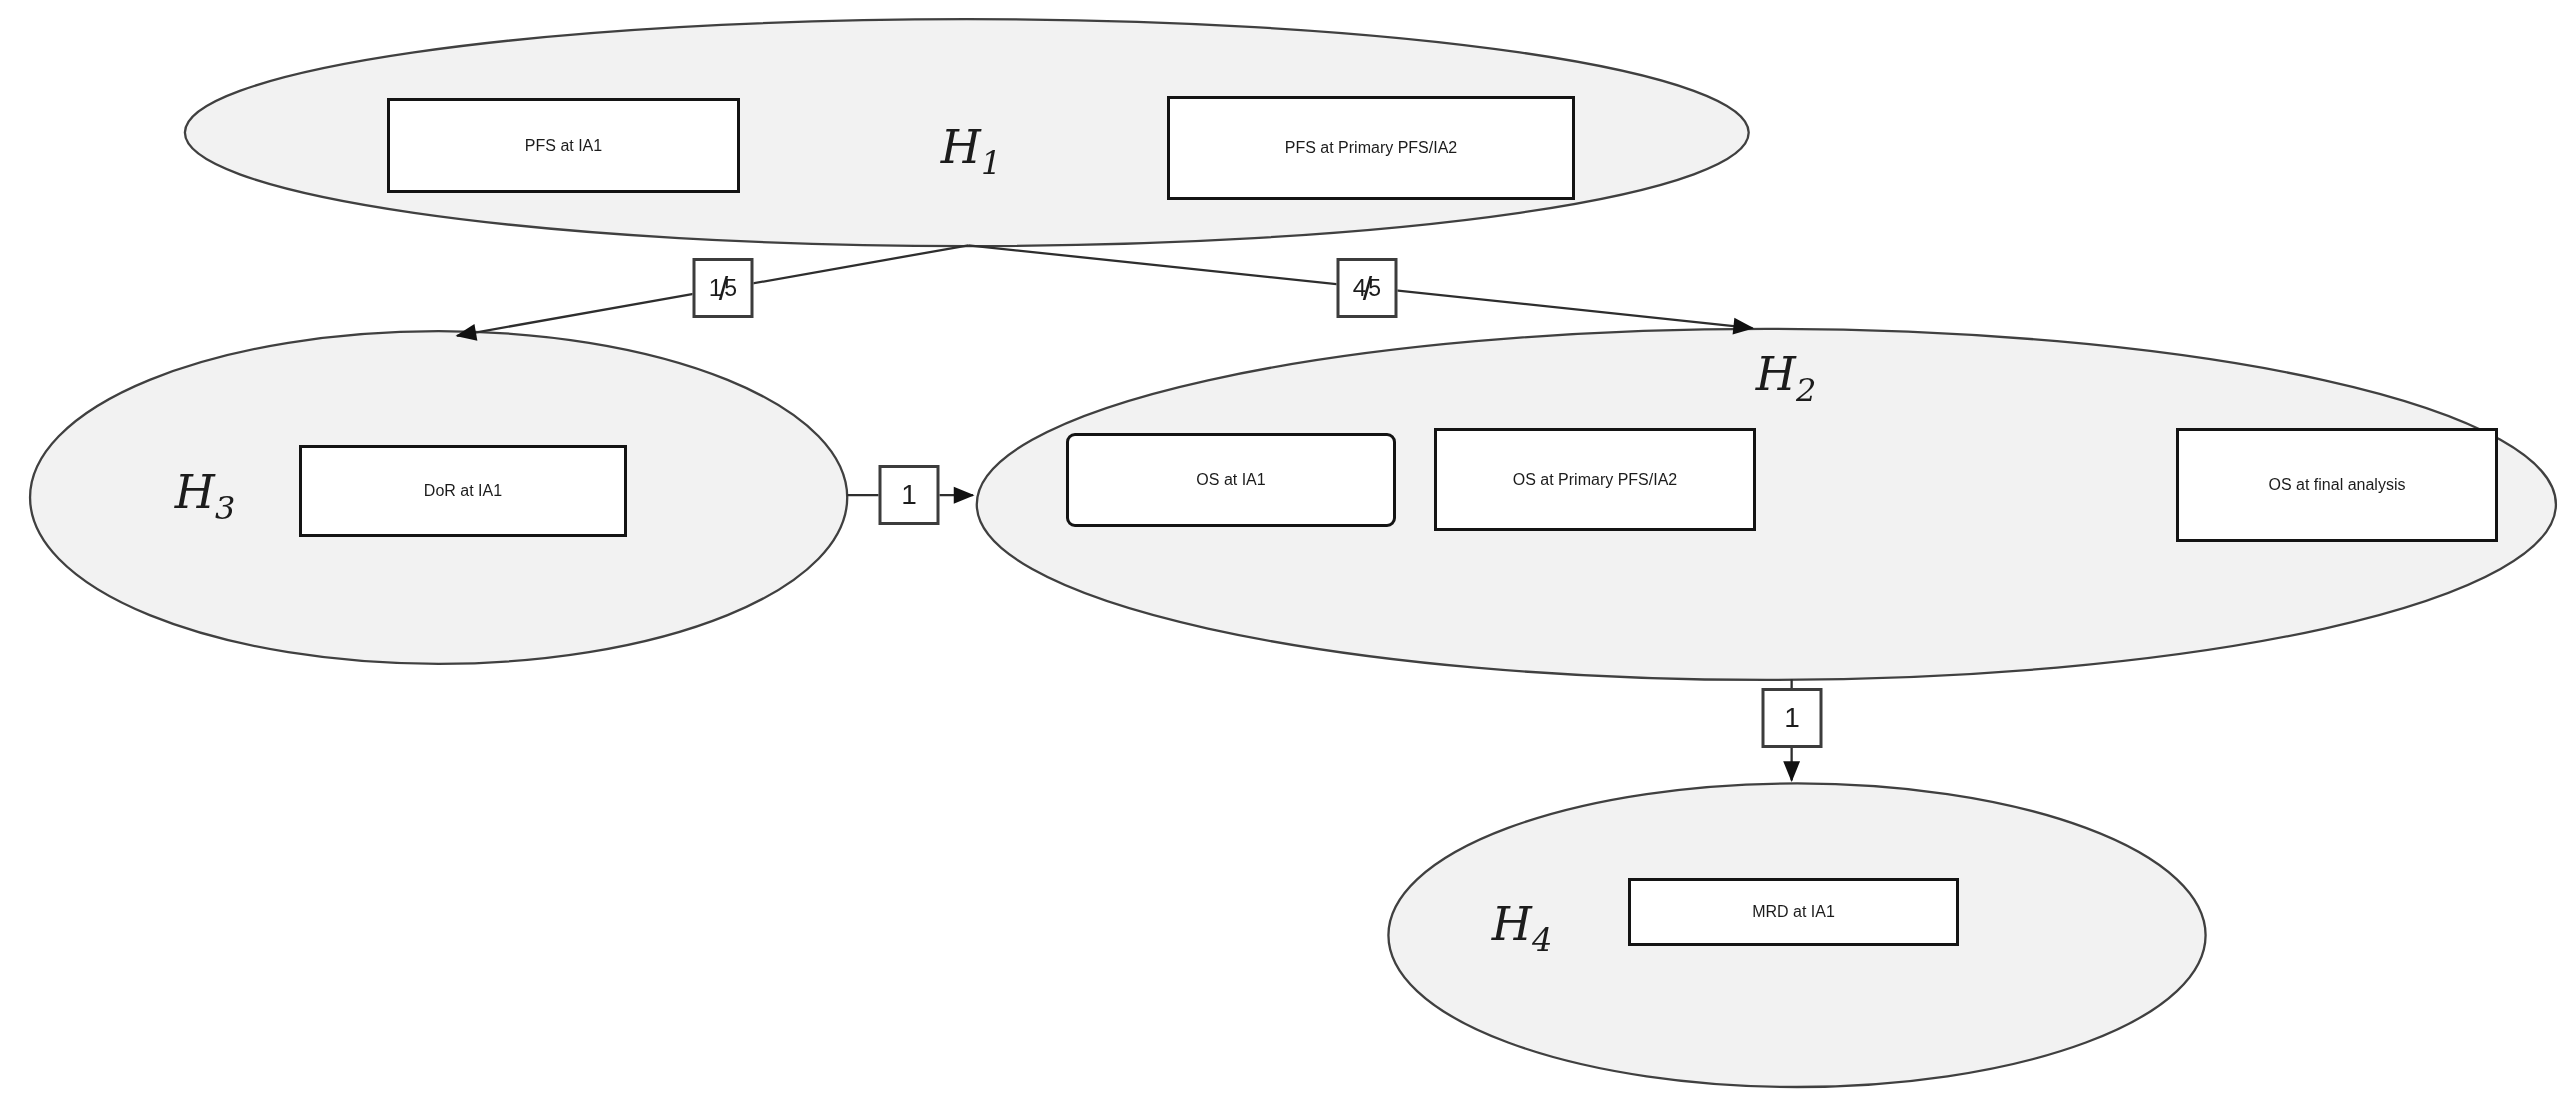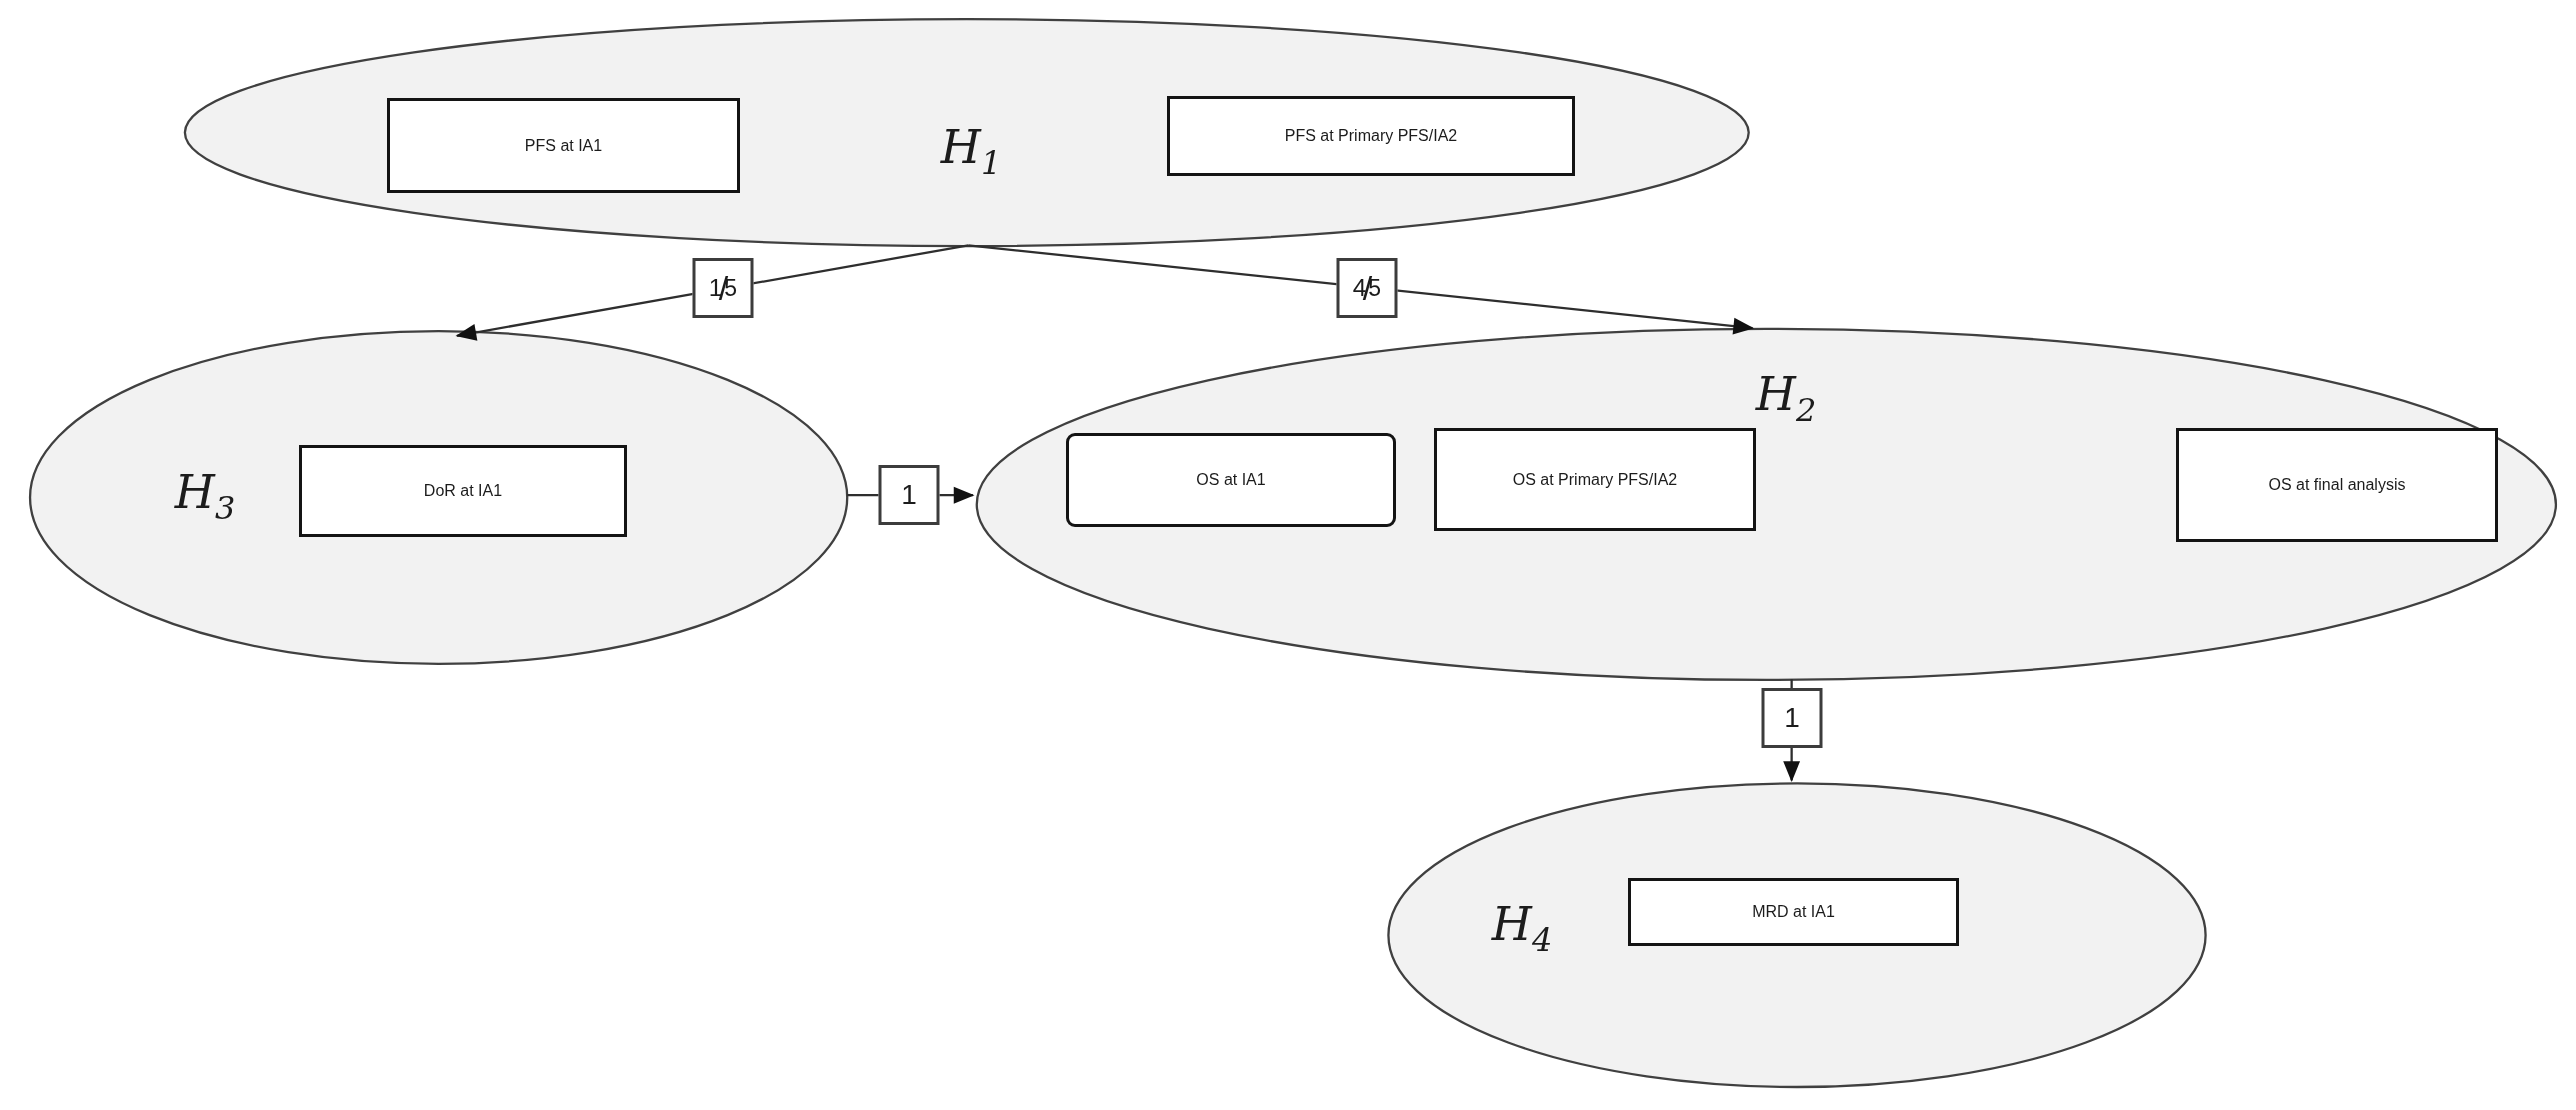--- a/index.html
+++ b/index.html
@@ -59,30 +59,30 @@
     font-size: 28px;
     color: #1c1c1c;
     white-space: nowrap;
   }
   .weight-box .wnum  { font-size: 24.5px; vertical-align: 0.42em; line-height: 0; }
   .weight-box .wslash{ font-size: 34px; margin: 0 -3.8px; line-height: 0; }
   .weight-box .wden  { font-size: 23px; vertical-align: -0.42em; line-height: 0; }
 
   
   #box-pfs-ia1      { left: 387px;  top: 98px;  width: 353px; height: 95px; }
-  #box-pfs-primary  { left: 1167px; top: 96px;  width: 408px; height: 80px; padding: 0 69px; }
+  #box-pfs-primary  { left: 1167px; top: 96px;  width: 408px; height: 104px; padding: 0 69px; }
   #box-dor-ia1      { left: 299px;  top: 445px;  width: 328px; height: 92px; }
   #box-os-ia1       { left: 1066px; top: 433px;  width: 330px; height: 94px; border-radius: 9px; }
   #box-os-primary   { left: 1434px; top: 428px;  width: 322px; height: 103px; padding: 0 37px; }
   #box-os-ia3       { left: 1790px; top: 432px;  width: 349px; height: 94px; }
   #box-os-final     { left: 2176px; top: 428px;  width: 322px; height: 114px; padding: 12px 37px; }
   #box-mrd-ia1      { left: 1628px; top: 878px; width: 331px; height: 68px; }
 
   #label-h1 { left: 971px; top: 147px; }
-  #label-h2 { left: 1786px; top: 394px; }
+  #label-h2 { left: 1786px; top: 374px; }
   #label-h3 { left: 205px;  top: 492px; }
   #label-h4 { left: 1522px; top: 924px; }
 
   #weight-h1-h3 { left: 723px;  top: 288px; }
   #weight-h1-h2 { left: 1367px; top: 288px; }
   #weight-h3-h2 { left: 909px; top: 495px; }
   #weight-h2-h4 { left: 1792px; top: 718px; }
 </style>
 </head>
 <body>

